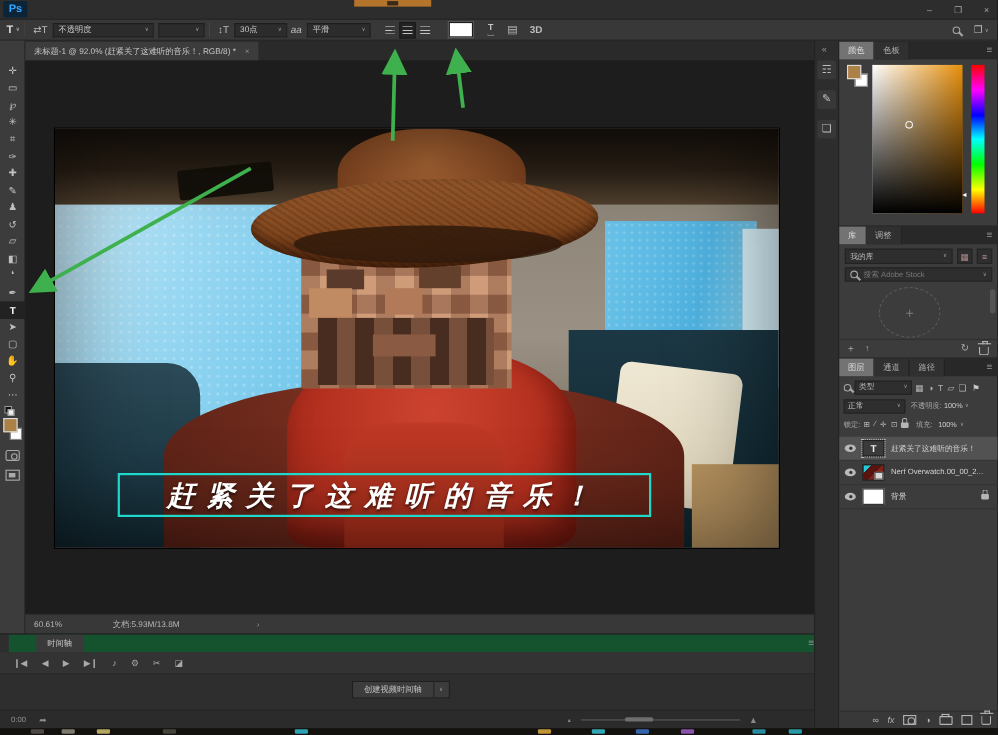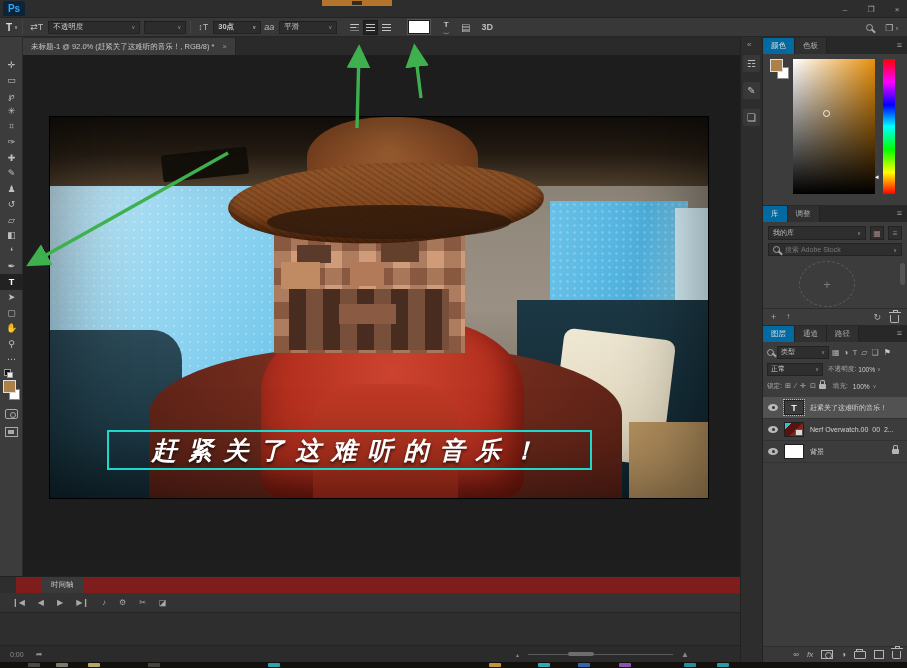--- a/index.html
+++ b/index.html
@@ -19,21 +19,21 @@
 
   
   .optionsbar{position:absolute;left:0;top:18px;width:907px;height:19px;background:#383838;border-bottom:1px solid #262626;display:flex;align-items:center;font-size:7.5px;}
   .ob-sep{width:1px;height:14px;background:#2a2a2a;margin:0 4px;border-right:1px solid #454545;}
   .ob-tool{display:flex;align-items:center;gap:2px;margin-left:6px;color:#ddd;font-weight:bold;font-size:10px;}
   .caret{font-size:5px;color:#999;}
   .ob-ic{color:#bdbdbd;font-size:9px;margin:0 3px;}
   .field{height:13px;background:#2c2c2c;border:1px solid #222;border-top-color:#1d1d1d;color:#c9c9c9;display:flex;align-items:center;padding:0 4px;justify-content:space-between;}
   .f-font{width:92px;margin-left:2px;}
   .f-style{width:42px;margin-left:4px;}
-  .f-size{width:48px;margin-left:2px;font-weight:bold;}
+  .f-size{width:48px;margin-left:2px;}
   .f-aa{width:58px;margin-left:2px;}
   .aligns{display:flex;margin-left:10px;gap:1px;}
   .align{width:15px;height:15px;display:flex;align-items:center;justify-content:center;border:1px solid transparent;}
   .align.active{background:#232323;border-color:#1a1a1a;}
   .albars{width:9px;height:7px;background:repeating-linear-gradient(180deg,#c5c5c5 0 1px,transparent 1px 3px);}
   .al-l .albars{clip-path:polygon(0 0,100% 0,100% 30%,66% 30%,66% 60%,100% 60%,100% 100%,0 100%);}
   .ob-swatch{width:22px;height:14px;border:1px solid #1c1c1c;outline:1px solid #555;margin-left:14px;}
   .warp{display:flex;flex-direction:column;align-items:center;line-height:5px;margin-left:13px;color:#c5c5c5;font-size:8px;font-weight:bold;}
   .ob-right{position:absolute;right:8px;top:0;height:19px;display:flex;align-items:center;gap:12px;}
   .ws{display:flex;align-items:center;gap:2px;color:#bbb;font-size:9px;}
@@ -105,21 +105,21 @@
   .ph-vign{left:0;top:0;width:100%;height:100%;box-shadow:inset 0 0 90px rgba(0,0,0,.55);}
   .subbox{position:absolute;left:57px;top:313px;width:485px;height:40px;border:2px solid var(--cyan,#1fd8cc);display:flex;align-items:center;justify-content:center;}
   .subtext{font-family:"DejaVu Serif","Liberation Serif",serif;font-style:italic;font-weight:bold;color:#fff;font-size:25px;letter-spacing:11px;white-space:nowrap;text-shadow:0 2px 3px rgba(0,0,0,.65);}
 
   
   .statusrow{position:absolute;left:23px;top:558px;width:717px;height:18px;background:#383838;border-top:1px solid #2a2a2a;display:flex;align-items:center;font-size:7.5px;color:#b5b5b5;}
   .statusrow .z{margin-left:8px;}
   .statusrow .d{margin-left:46px;}
   .statusrow .c{margin-left:70px;color:#8a8a8a;}
   .timeline{position:absolute;left:0;top:576px;width:740px;height:86px;background:#2e2e2e;border-top:1px solid #222;}
-  .tl-tabs{position:absolute;left:16px;top:0;width:100%;height:16px;background:#7f1d1d;}
+  .tl-tabs{position:absolute;left:8px;top:0;width:100%;height:16px;background:#14532d;}
   .tl-tab{position:absolute;left:25px;top:0;height:16px;background:#3a3a3a;padding:0 10px;display:flex;align-items:center;font-size:7.5px;color:#c6c6c6;}
   .tl-menu{position:absolute;right:8px;top:2px;color:#999;font-size:9px;}
   .tl-controls{position:absolute;left:0;top:16px;width:100%;height:20px;background:#333;border-bottom:1px solid #262626;display:flex;align-items:center;gap:13px;padding-left:12px;}
   .tl-btn{color:#a9a9a9;font-size:8px;}
   .tl-body{position:absolute;left:0;top:36px;width:100%;height:32px;}
   .tl-create{position:absolute;left:320px;top:6px;height:16px;display:flex;}
   .tl-createbtn{background:#3c3c3c;border:1px solid #1f1f1f;color:#c2c2c2;font-size:7.5px;display:flex;align-items:center;padding:0 10px;}
   .tl-createdrop{width:14px;background:#3c3c3c;border:1px solid #1f1f1f;border-left:none;color:#999;font-size:5px;display:flex;align-items:center;justify-content:center;}
   .tl-footer{position:absolute;left:0;top:68px;width:100%;height:18px;background:#2b2b2b;border-top:1px solid #242424;display:flex;align-items:center;font-size:7px;color:#8f8f8f;}
   .tl-time{margin-left:10px;}
@@ -129,21 +129,21 @@
   .tl-thumb{position:absolute;left:40px;top:-2px;width:26px;height:4px;background:#6e6e6e;border-radius:2px;}
 
   
   .minirail{position:absolute;left:740px;top:37px;width:23px;height:625px;background:#2d2d2d;border-left:1px solid #222;border-right:1px solid #222;}
   .mr-collapse{position:absolute;left:6px;top:3px;color:#999;font-size:8px;}
   .mr-icons{position:absolute;left:0;top:18px;width:100%;display:flex;flex-direction:column;gap:10px;align-items:center;}
   .mr-ic{width:17px;height:17px;display:flex;align-items:center;justify-content:center;color:#bdbdbd;font-size:10px;background:#383838;border-radius:2px;}
   .panels{position:absolute;left:763px;top:37px;width:144px;height:625px;background:#2b2b2b;}
   .ptabs{height:17px;background:#282828;display:flex;align-items:flex-end;position:relative;}
   .ptab{height:16px;display:flex;align-items:center;padding:0 8px;font-size:7.5px;color:#b0b0b0;background:#303030;border-right:1px solid #222;}
-  .ptab.active{background:#0369a1;color:#dedede;}
+  .ptab.active{background:#737373;color:#dedede;}
   .pmenu{position:absolute;right:5px;top:3px;color:#999;font-size:9px;}
 
   .colorpanel{position:absolute;left:0;top:0;width:144px;height:168px;background:#3c3c3c;}
   .cp-fg{position:absolute;left:7px;top:22px;width:13px;height:13px;border:1px solid #ddd;z-index:2;}
   .cp-bg{position:absolute;left:14px;top:30px;width:12px;height:12px;background:#fff;border:1px solid #888;}
   .cp-sat{position:absolute;left:30px;top:22px;width:82px;height:135px;
      background-image:linear-gradient(180deg,rgba(0,0,0,0) 0%,#000 100%),linear-gradient(90deg,#ffffff 0%,#e8900c 100%);}
   .cp-marker{position:absolute;left:36%;top:38%;width:7px;height:7px;border:1px solid #f2f2f2;border-radius:50%;}
   .cp-hue{position:absolute;left:120px;top:22px;width:12px;height:135px;
      background:linear-gradient(180deg,#f00 0%,#f0f 17%,#00f 34%,#0ff 50%,#0f0 67%,#ff0 84%,#f00 100%);}
@@ -389,37 +389,48 @@
       <div class="ph ph-hatcrown ni"></div>
       <div class="ph ph-hatbrim ni"></div>
       <div class="ph ph-underbrim ni"></div>
       <div class="ph ph-vign ni"></div>
       <div class="subbox">
         <span class="subtext">赶紧关了这难听的音乐！</span>
       </div>
     </div>
   </div>
 
+  <div class="statusrow">
+    <span class="z">60.61%</span>
+    <span class="d">文档:5.93M/13.8M</span>
+    <span class="c">›</span>
+  </div>
 
   <div class="timeline">
     <div class="tl-tabs">
       <div class="tl-tab">时间轴</div>
       <span class="tl-menu">≡</span>
     </div>
     <div class="tl-controls">
 
     <span class="tl-btn"><span>❙◀</span></span>
         <span class="tl-btn"><span>◀</span></span>
         <span class="tl-btn"><span>▶</span></span>
         <span class="tl-btn"><span>▶❙</span></span>
         <span class="tl-btn"><span>♪</span></span>
         <span class="tl-btn"><span>⚙</span></span>
         <span class="tl-btn"><span>✂</span></span>
         <span class="tl-btn"><span>◪</span></span>
       </div>
+    <div class="tl-body">
+      <div class="tl-create">
+        <div class="tl-createbtn">创建视频时间轴</div>
+        <div class="tl-createdrop">∨</div>
+      </div>
+    </div>
     <div class="tl-footer">
       <span class="tl-time">0:00</span>
       <span class="tl-render">➦</span>
       <div class="tl-zoom">
         <span style="font-size:5px;color:#888">▲</span>
         <div class="tl-track">
             <div class="tl-thumb"></div>
           </div>
         <span style="font-size:8px;color:#888">▲</span>
       </div>

